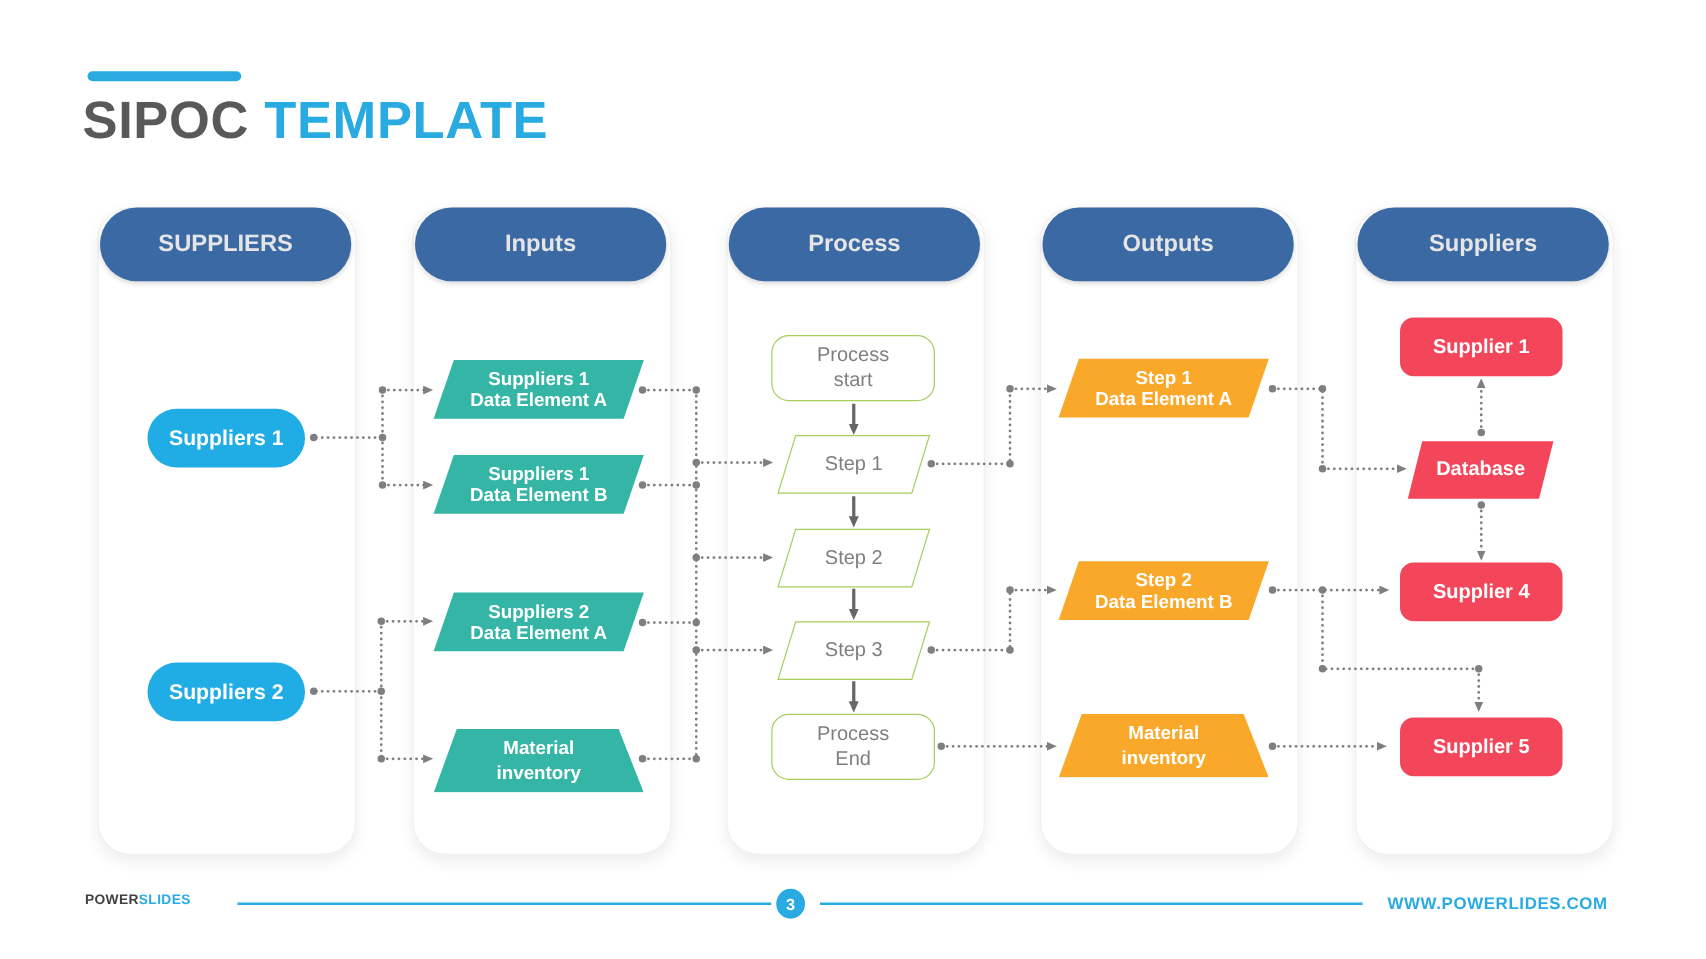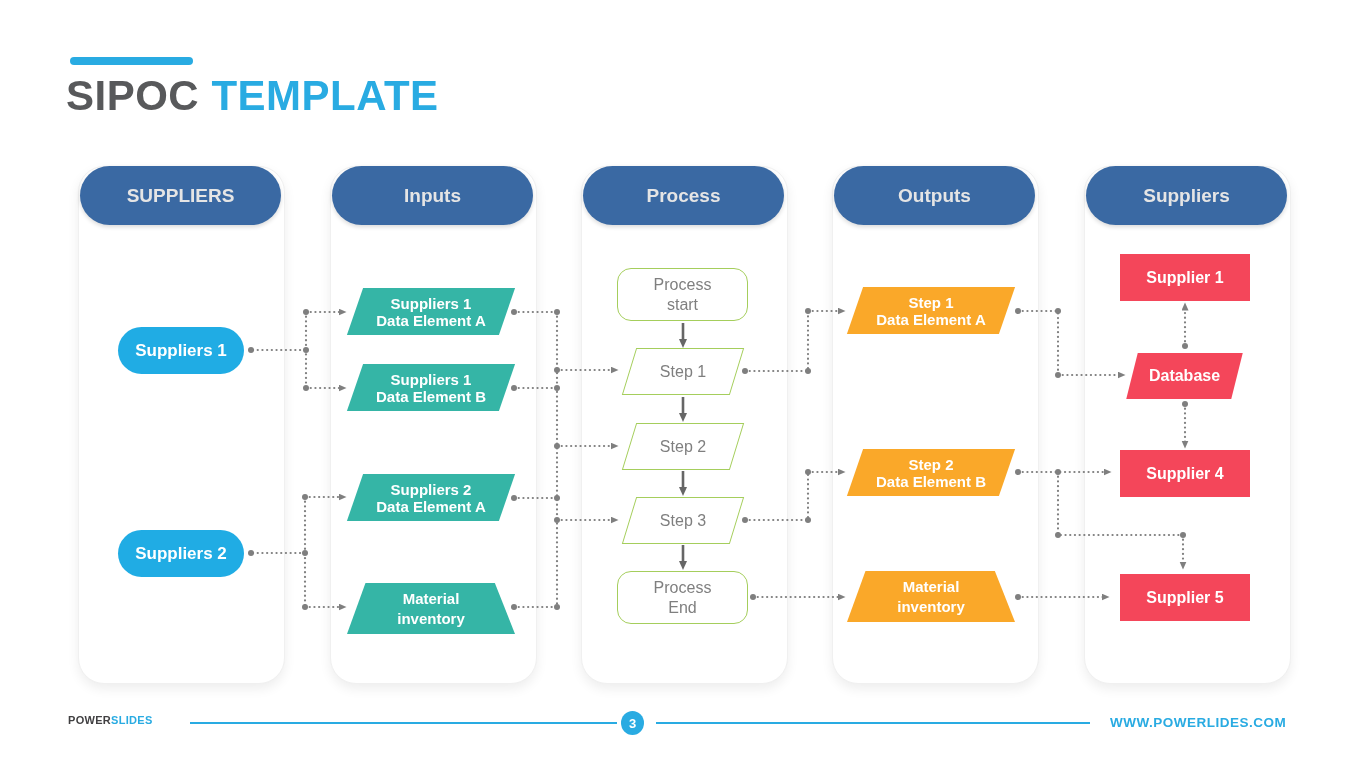--- a/index.html
+++ b/index.html
@@ -36,21 +36,21 @@
   .unskew{display:flex;flex-direction:column;align-items:center;justify-content:center;width:100%;height:100%;}
   .in-para{width:152px;height:47px;background:var(--teal);font-size:15px;}
   .out-para{width:152px;height:47px;background:var(--orange);font-size:15px;}
   .trap{width:168px;height:51px;font-size:15px;flex-direction:column;line-height:1.3;
         clip-path:polygon(11% 0,88% 0,100% 100%,0% 100%);}
   .trap.teal-bg{background:var(--teal);}  .trap.orange-bg{background:var(--orange);}
   .proc-rect{width:131px;height:53px;background:#fff;border:1.5px solid var(--green);border-radius:14px;
         color:var(--gray-text);font-weight:normal;font-size:16px;line-height:1.25;}
   .proc-para{width:108px;height:47px;background:#fff;border:1.5px solid var(--green);
         color:var(--gray-text);font-weight:normal;font-size:16px;}
-  .cust-rect{width:130px;height:47px;background:var(--red);border-radius:0;font-size:16px;}
+  .cust-rect{width:130px;height:47px;background:var(--red);border-radius:11px;font-size:16px;}
   .db-para{width:105px;height:46px;background:var(--red);font-size:16px;}
 
   
   svg.connectors{position:absolute;left:0;top:0;z-index:2;pointer-events:none;}
   .dotted{stroke:var(--connector);stroke-width:2.2;stroke-dasharray:0.1 4.6;stroke-linecap:round;fill:none;}
   .solid-arrow{stroke:#666666;stroke-width:2.6;fill:none;}
   .jdot{fill:var(--connector);stroke:none;}
 
   
   .footer-brand{left:68px;top:714px;font-size:11px;font-weight:bold;letter-spacing:0.3px;white-space:nowrap;}

